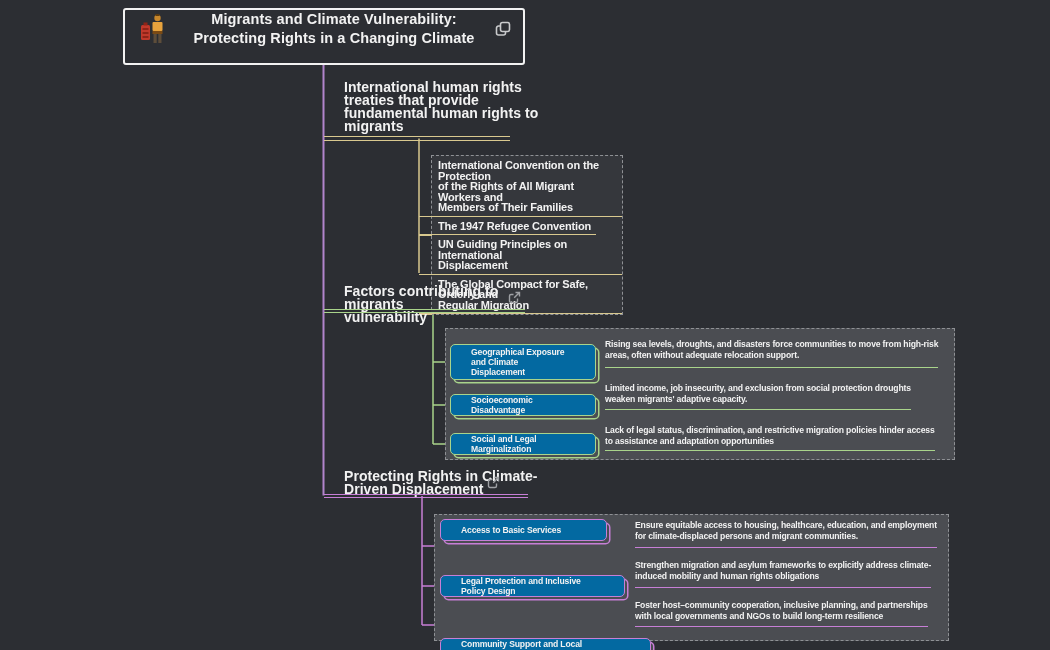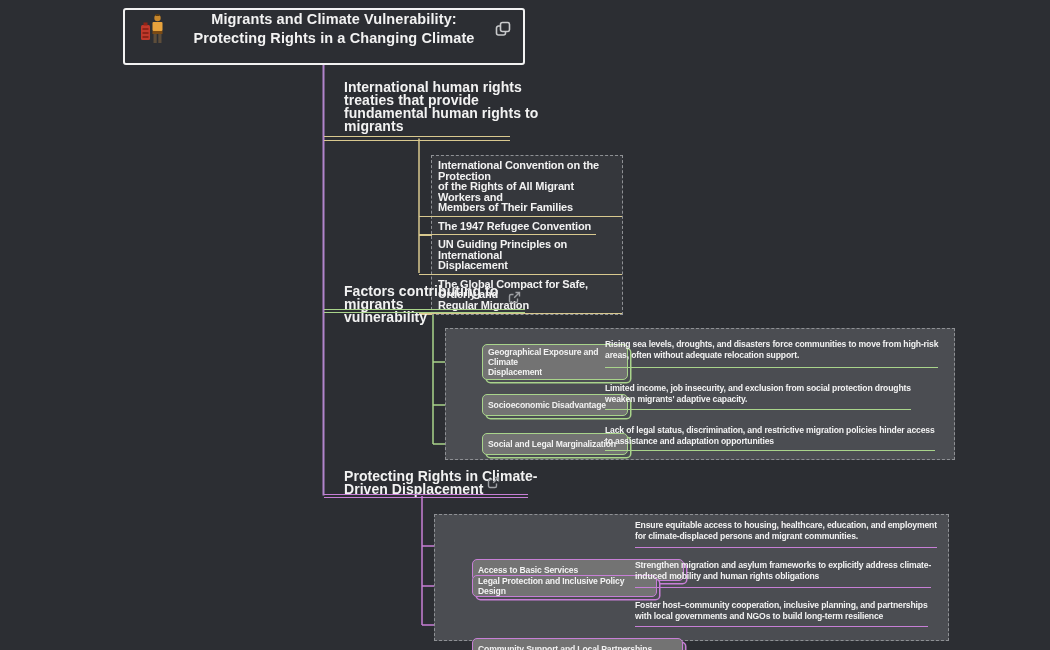--- a/index.html
+++ b/index.html
@@ -47,31 +47,30 @@
     padding:4px 5px 3px 6px;border-bottom:1.5px solid #d9c98f;
     font-size:11px;line-height:10.5px;letter-spacing:-0.15px;white-space:pre-line;
   }
   .treaty::after{
     content:"";position:absolute;left:-13.5px;bottom:-1.5px;width:13.5px;height:1.5px;background:#d9c98f;
   }
 
   
   .nodebox{
     position:absolute;display:flex;align-items:center;
-    border-radius:5px;background:#737373;
-    padding:2px 5px;font-size:8.6px;line-height:10px;letter-spacing:-0.15px;white-space:pre-line;
+    border-radius:5px;background:#0369a1;
+    padding:2px 20px;font-size:8.6px;line-height:10px;letter-spacing:-0.15px;white-space:pre-line;
     cursor:pointer;
-    margin-left:32px;
   }
   .nodebox.green{border:1.4px solid #a9d48b;box-shadow:3.5px 3.5px 0 -1.5px #4b4d52,3.5px 3.5px 0 0 #a9d48b;}
   .nodebox.purple{border:1.4px solid #c77fd6;box-shadow:3.5px 3.5px 0 -1.5px #4b4d52,3.5px 3.5px 0 0 #c77fd6;}
   .gb1{left:450px;top:344px;width:146px;height:36px;}
   .gb2{left:450px;top:394px;width:146px;height:22px;}
   .gb3{left:450px;top:433px;width:146px;height:22px;}
-  .pb1{left:440px;top:559px;width:212px;height:22px;}
+  .pb1{left:440px;top:519px;width:167px;height:22px;}
   .pb2{left:440px;top:575px;width:185px;height:22px;}
   .pb3{left:440px;top:638px;width:211px;height:22px;}
 
   
   .desc{
     position:absolute;width:max-content;max-width:350px;
     padding-top:2px;font-size:8.6px;line-height:10.5px;letter-spacing:-0.15px;white-space:pre-line;
   }
   .desc.green{border-bottom:1.5px solid #a9d48b;}
   .desc.purple{border-bottom:1.5px solid #c77fd6;}

